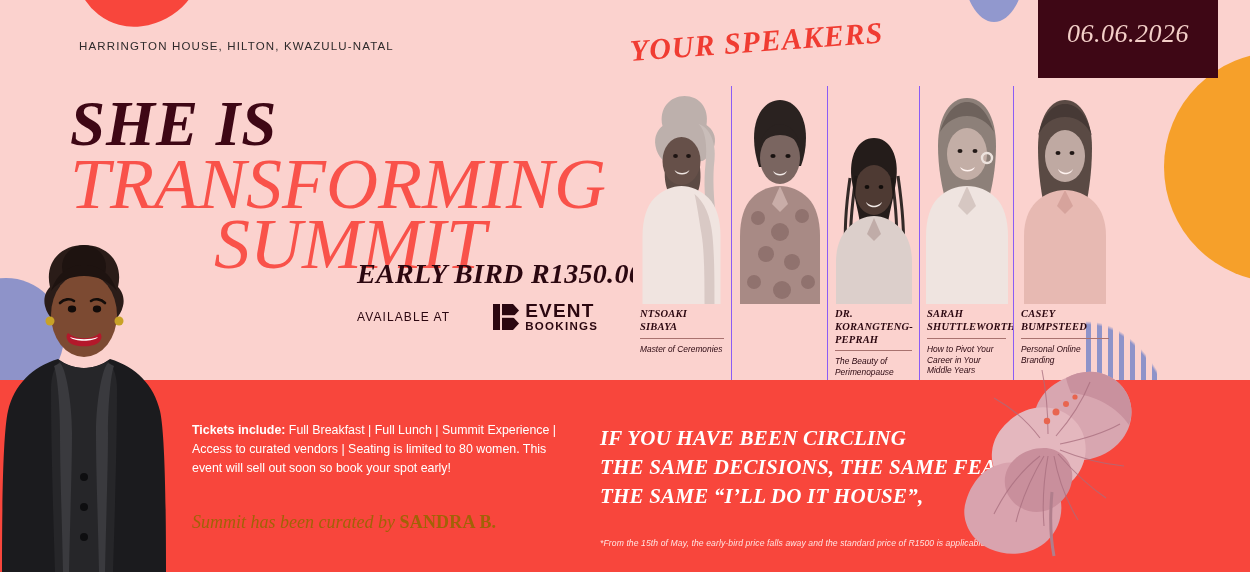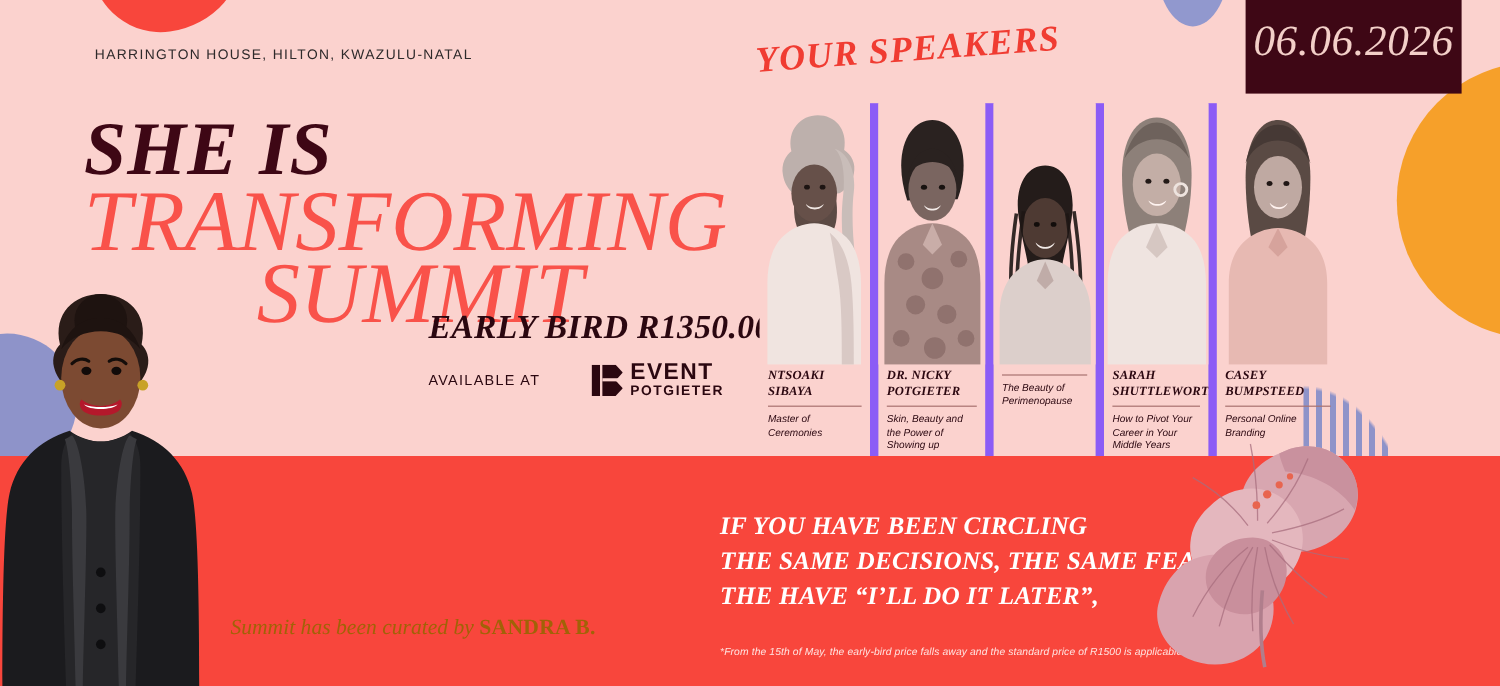--- a/index.html
+++ b/index.html
@@ -39,21 +39,21 @@
     mask-image:radial-gradient(120% 150% at 0% 120%, #000 52%, transparent 53%);
   }
 
   
   .date-badge{
     position:absolute;right:32px;top:-10px;width:180px;height:88px;
     background:#3E0715;display:flex;align-items:center;justify-content:center;
   }
   .date-badge .d{
     font-family:"Liberation Serif",serif;font-style:italic;
-    font-size:36px;color:#F3CFC8;letter-spacing:.5px;
+    font-size:26px;color:#F3CFC8;letter-spacing:.5px;
   }
 
   
   .venue{
     position:absolute;left:79px;top:40px;
     font-size:11.5px;letter-spacing:1.15px;color:#2E2A2B;font-weight:500;
   }
 
   
   .headline{position:absolute;left:70px;top:96px;width:560px;}
@@ -96,21 +96,21 @@
   .speakers-title{
     position:absolute;left:630px;top:34px;
     font-family:"Liberation Serif",serif;font-style:italic;font-weight:700;
     font-size:30px;color:#F03C32;letter-spacing:1px;
     transform:rotate(-4.2deg);transform-origin:left center;
   }
   .speaker-grid{
     position:absolute;left:633px;top:86px;width:483px;height:294px;
     display:grid;grid-template-columns:99px 96px 92px 94px 102px;
   }
-  .sp-col{position:relative;border-right:7px solid #8b5cf6;overflow:hidden;}
+  .sp-col{position:relative;border-right:1px solid #8b5cf6;overflow:hidden;}
   .sp-col:last-child{border-right:none;}
   .sp-photo{
     position:absolute;left:0;right:0;top:0;height:218px;overflow:hidden;
   }
   .sp-photo svg{position:absolute;left:50%;top:0;transform:translateX(-50%);}
   .sp-meta{
     position:absolute;left:0;right:0;top:218px;bottom:0;padding:4px 7px 0 7px;
   }
   .sp-name{
     font-family:"Liberation Serif",serif;font-style:italic;font-weight:700;
@@ -189,21 +189,21 @@
       <span class="eb-mark">
         <svg width="26" height="26" viewBox="0 0 26 26" aria-hidden="true">
           <rect x="0" y="0" width="7" height="26" fill="#2B0710"></rect>
           <path d="M9 0 H20 L26 6.5 L20 13 H9 Z" fill="#2B0710"></path>
           <path d="M9 13 H20 L26 19.5 L20 26 H9 Z" fill="#2B0710"></path>
           <rect x="9" y="11.2" width="17" height="2.6" fill="#FBD2CE"></rect>
         </svg>
       </span>
       <span class="eb-words">
         <span class="eb-top">EVENT</span>
-        <span class="eb-bot">POTGIETER</span>
+        <span class="eb-bot">BOOKINGS</span>
       </span>
     </span>
   </div>
 
   <div class="speakers-title">YOUR SPEAKERS</div>
 
   <div class="speaker-grid">
 
     <div class="sp-col">
       <div class="sp-photo">
@@ -246,25 +246,20 @@
             <circle cx="70" cy="130" r="7"></circle>
               <circle cx="34" cy="168" r="8"></circle>
             <circle cx="60" cy="176" r="8"></circle>
               <circle cx="22" cy="196" r="7"></circle>
             <circle cx="50" cy="204" r="9"></circle>
               <circle cx="76" cy="196" r="7"></circle>
           </g>
           <path d="M48 100l-8 18 8 8 8-8z" fill="#C9ADA8"></path>
         </svg>
       </div>
-      <div class="sp-meta">
-        <div class="sp-name">DR. NICKY POTGIETER</div>
-        <div class="sp-rule"></div>
-        <div class="sp-topic">Skin, Beauty and the Power of Showing up</div>
-      </div>
     </div>
 
     <div class="sp-col">
       <div class="sp-photo">
         <svg width="92" height="218" viewBox="0 0 92 218" aria-hidden="true">
           <rect width="92" height="218" fill="#FBD2CE"></rect>
           <path d="M24 96c-4-26 6-44 22-44s26 18 22 44c-2 14-6 28-8 40l-28 1c-2-13-6-27-8-41z" fill="#241C1A"></path>
           <ellipse cx="46" cy="104" rx="19" ry="25" fill="#4E3A33"></ellipse>
           <ellipse cx="39" cy="101" rx="2.4" ry="2" fill="#120d0b"></ellipse>
           <ellipse cx="53" cy="101" rx="2.4" ry="2" fill="#120d0b"></ellipse>
@@ -273,20 +268,21 @@
             <path d="M22 92c-4 28-6 52-4 74"></path>
               <path d="M28 90c-4 28-7 54-5 78"></path>
             <path d="M64 92c4 28 6 52 4 74"></path>
               <path d="M70 90c4 28 7 54 5 78"></path>
           </g>
           <path d="M20 142c8-8 17-12 26-12s18 4 26 12c8 8 12 20 12 34v42H8v-42c0-14 4-26 12-34z" fill="#DCCFCB"></path>
           <path d="M46 132l-7 16 7 7 7-7z" fill="#C0ACA8"></path>
         </svg>
       </div>
       <div class="sp-meta">
+        <div class="sp-name">DR. KORANGTENG-PEPRAH</div>
         <div class="sp-rule"></div>
         <div class="sp-topic">The Beauty of Perimenopause</div>
       </div>
     </div>
 
     <div class="sp-col">
       <div class="sp-photo">
         <svg width="94" height="218" viewBox="0 0 94 218" aria-hidden="true">
           <rect width="94" height="218" fill="#FBD2CE"></rect>
           <path d="M18 60c0-30 12-48 29-48s29 18 29 48c0 22-4 42-8 56H26c-4-14-8-34-8-56z" fill="#8D8079"></path>
@@ -325,29 +321,32 @@
         <div class="sp-name">CASEY BUMPSTEED</div>
         <div class="sp-rule"></div>
         <div class="sp-topic">Personal Online Branding</div>
       </div>
     </div>
 
   </div>
 
   <div class="band"></div>
 
+  <div class="tickets">
+    <b>Tickets include:</b><span> Full Breakfast  |  Full Lunch  |  Summit Experience  |  Access to curated vendors  |  Seating is limited to 80 women. This event will sell out soon so book your spot early!</span>
+  </div>
 
   <div class="curated">
     <span>Summit has been curated by </span><span class="name">SANDRA B.</span>
   </div>
 
   <div class="quote">
     <div>IF YOU HAVE BEEN CIRCLING</div>
     <div>THE SAME DECISIONS, THE SAME FEARS,</div>
-    <div>THE HAVE “I’LL DO IT LATER”,</div>
+    <div>THE SAME “I’LL DO IT HOUSE”,</div>
   </div>
 
   <div class="footnote">*From the 15th of May, the early-bird price falls away and the standard price of R1500 is applicable.</div>
 
   <div class="host">
     <svg width="196" height="327" viewBox="0 0 196 327" aria-hidden="true">
       <path d="M66 42c-6-26 12-42 34-42s40 16 34 42c4 4 7 11 5 19-3 12-11 16-11 16-4 18-14 30-28 30s-24-12-28-30c0 0-8-4-11-16-2-8 1-15 5-19z" fill="#2A1C18"></path>
       <circle cx="100" cy="22" r="22" fill="#1E1310"></circle>
       <ellipse cx="100" cy="70" rx="33" ry="42" fill="#7C4A32"></ellipse>
       <path d="M67 46c6-18 18-26 33-26s27 8 33 26c-8-10-20-15-33-15s-25 5-33 15z" fill="#1E1310"></path>

